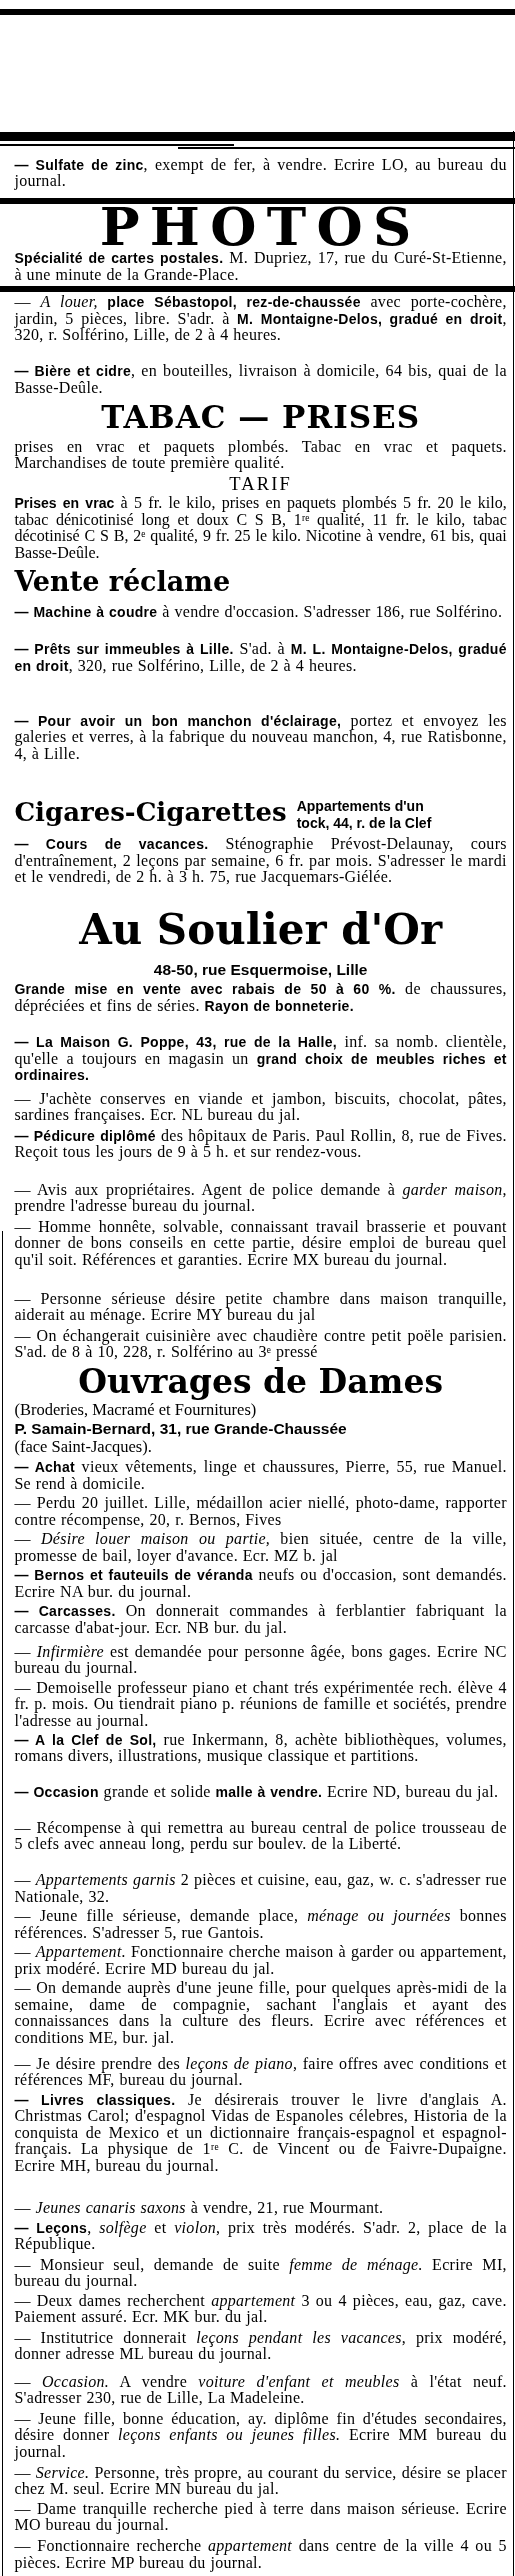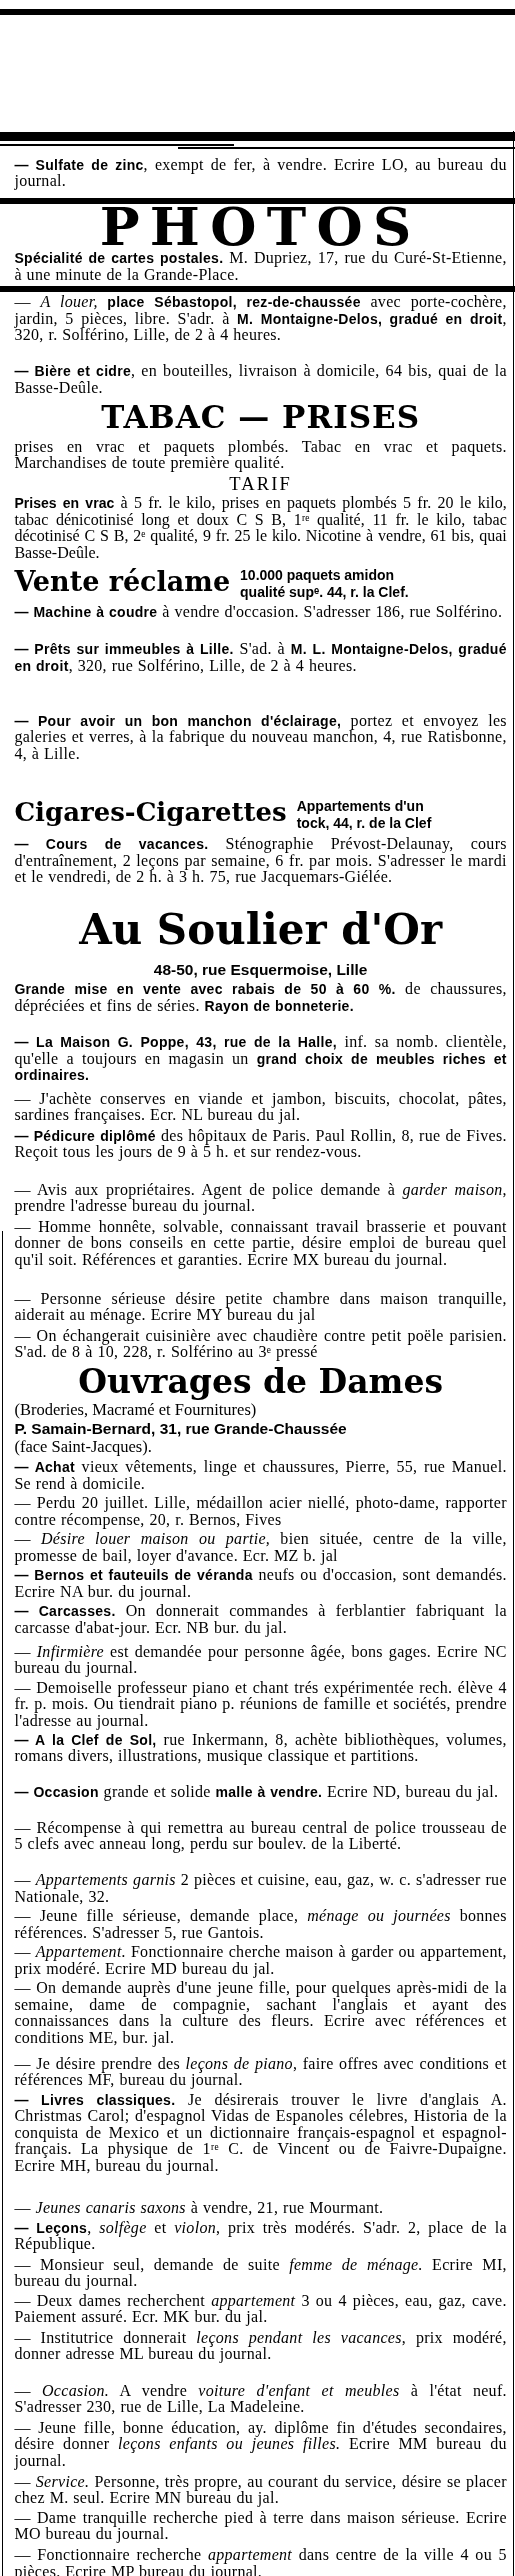--- a/index.html
+++ b/index.html
@@ -49,21 +49,21 @@
       <div class="bar" style="margin-top: 7.7px; height: 5.7px;"></div>
       <div class="h-photos" style="margin-top: 1px;">PHOTOS</div>
       <p class="para" style="margin-top: 2.1px; height: 34px;"><span class="seg-b">Spécialité de cartes postales.</span><span class="seg-p"> M. Dupriez, 17, rue du Curé-St-Etienne, à une minute de la Grande-Place.</span></p>
       <div class="bar" style="margin-top: 2.1px; height: 5.2px;"></div>
       <p class="para" style="margin-top: 2.6px; height: 67px;"><span class="seg-p">— </span><span class="seg-i">A louer,</span><span class="seg-b"> place Sébastopol, rez-de-chaussée</span><span class="seg-p"> avec porte-cochère, jardin, 5 pièces, libre. S'adr. à </span><span class="seg-b">M. Montaigne-Delos, gradué en droit</span><span class="seg-p">, 320, r. Solférino, Lille, de 2 à 4 heures.</span></p>
       <p class="para" style="margin-top: 2.1px; height: 34px;"><span class="seg-b">— Bière et cidre</span><span class="seg-p">, en bouteilles, livraison à domicile, 64 bis, quai de la Basse-Deûle.</span></p>
       <div class="h-tabac" style="margin-top: 2.1px;">TABAC — PRISES</div>
       <p class="para" style="margin-top: 2.6px; height: 34px;"><span class="seg-p">prises en vrac et paquets plombés. Tabac en vrac et paquets. Marchandises de toute première qualité.</span></p>
       <div class="h-tarif" style="margin-top: 2.6px;">TARIF</div>
       <p class="para tight" style="margin-top: 2.1px; height: 67px;"><span class="seg-b">Prises en vrac</span><span class="seg-p"> à 5 fr. le kilo, prises en paquets plombés 5 fr. 20 le kilo, tabac dénicotinisé long et doux C S B, 1ʳᵉ qualité, 11 fr. le kilo, tabac décotinisé C S B, 2ᵉ qualité, 9 fr. 25 le kilo. Nicotine à vendre, 61 bis, quai Basse-Deûle.</span></p>
-      <div class="row" style="margin-top: 4.1px; height: 34px;">
+      <div class="row" style="margin-top: 4.1px; height: 34px; flex-direction: column;">
         <div class="h-vente">Vente réclame</div>
         <div class="row-right">
           <div>10.000 paquets amidon</div>
           <div>qualité supᵉ. 44, r. la Clef.</div>
         </div>
       </div>
       <p class="para" style="margin-top: 4.1px; height: 34px;"><span class="seg-b">— Machine à coudre</span><span class="seg-p"> à vendre d'occasion. S'adresser 186, rue Solférino.</span></p>
       <p class="para" style="margin-top: 3.1px; height: 50px;"><span class="seg-b">— Prêts sur immeubles à Lille.</span><span class="seg-p"> S'ad. à </span><span class="seg-b">M. L. Montaigne-Delos, gradué en droit</span><span class="seg-p">, 320, rue Solférino, Lille, de 2 à 4 heures.</span></p>
       <p class="para" style="margin-top: 21.6px; height: 50px;"><span class="seg-b">— Pour avoir un bon manchon d'éclairage,</span><span class="seg-p"> portez et envoyez les galeries et verres, à la fabrique du nouveau manchon, 4, rue Ratisbonne, 4, à Lille.</span></p>
       <div class="row" style="margin-top: 34px; height: 33px;">
@@ -102,21 +102,21 @@
       <p class="para" style="margin-top: 2.1px; height: 34px;"><span class="seg-p">— Jeune fille sérieuse, demande place, </span><span class="seg-i">ménage ou journées</span><span class="seg-p"> bonnes références. S'adresser 5, rue Gantois.</span></p>
       <p class="para" style="margin-top: 2.1px; height: 34px;"><span class="seg-p">— </span><span class="seg-i">Appartement.</span><span class="seg-p"> Fonctionnaire cherche maison à garder ou appartement, prix modéré. Ecrire MD bureau du jal.</span></p>
       <p class="para" style="margin-top: 2.1px; height: 68px;"><span class="seg-p">— On demande auprès d'une jeune fille, pour quelques après-midi de la semaine, dame de compagnie, sachant l'anglais et ayant des connaissances dans la culture des fleurs. Ecrire avec références et conditions ME, bur. jal.</span></p>
       <p class="para" style="margin-top: 7.2px; height: 34px;"><span class="seg-p">— Je désire prendre des </span><span class="seg-i">leçons de piano</span><span class="seg-p">, faire offres avec conditions et références MF, bureau du journal.</span></p>
       <p class="para" style="margin-top: 2.1px; height: 101px;"><span class="seg-b">— Livres classiques.</span><span class="seg-p"> Je désirerais trouver le livre d'anglais A. Christmas Carol; d'espagnol Vidas de Espanoles célebres, Historia de la conquista de Mexico et un dictionnaire français-espagnol et espagnol-français. La physique de 1ʳᵉ C. de Vincent ou de Faivre-Dupaigne. Ecrire MH, bureau du journal.</span></p>
       <p class="para" style="margin-top: 7.2px; height: 17.5px;"><span class="seg-p">— </span><span class="seg-i">Jeunes canaris saxons</span><span class="seg-p"> à vendre, 21, rue Mourmant.</span></p>
       <p class="para" style="margin-top: 2.6px; height: 34px;"><span class="seg-b">— Leçons</span><span class="seg-p">, </span><span class="seg-i">solfège</span><span class="seg-p"> et </span><span class="seg-i">violon</span><span class="seg-p">, prix très modérés. S'adr. 2, place de la République.</span></p>
       <p class="para" style="margin-top: 2.6px; height: 34px;"><span class="seg-p">— Monsieur seul, demande de suite </span><span class="seg-i">femme de ménage.</span><span class="seg-p"> Ecrire MI, bureau du journal.</span></p>
       <p class="para" style="margin-top: 2.1px; height: 34px;"><span class="seg-p">— Deux dames recherchent </span><span class="seg-i">appartement</span><span class="seg-p"> 3 ou 4 pièces, eau, gaz, cave. Paiement assuré. Ecr. MK bur. du jal.</span></p>
       <p class="para" style="margin-top: 3.1px; height: 34px;"><span class="seg-p">— Institutrice donnerait </span><span class="seg-i">leçons pendant les vacances</span><span class="seg-p">, prix modéré, donner adresse ML bureau du journal.</span></p>
-      <p class="para" style="margin-top: 19px; height: 34px;"><span class="seg-p">— </span><span class="seg-i">Occasion.</span><span class="seg-p"> A vendre </span><span class="seg-i">voiture d'enfant et meubles</span><span class="seg-p"> à l'état neuf. S'adresser 230, rue de Lille, La Madeleine.</span></p>
+      <p class="para" style="margin-top: 10px; height: 34px;"><span class="seg-p">— </span><span class="seg-i">Occasion.</span><span class="seg-p"> A vendre </span><span class="seg-i">voiture d'enfant et meubles</span><span class="seg-p"> à l'état neuf. S'adresser 230, rue de Lille, La Madeleine.</span></p>
       <p class="para" style="margin-top: 3.1px; height: 50px;"><span class="seg-p">— Jeune fille, bonne éducation, ay. diplôme fin d'études secondaires, désire donner </span><span class="seg-i">leçons enfants ou jeunes filles.</span><span class="seg-p"> Ecrire MM bureau du journal.</span></p>
       <p class="para" style="margin-top: 4.1px; height: 34px;"><span class="seg-p">— </span><span class="seg-i">Service.</span><span class="seg-p"> Personne, très propre, au courant du service, désire se placer chez M. seul. Ecrire MN bureau du jal.</span></p>
       <p class="para" style="margin-top: 2.1px; height: 34px;"><span class="seg-p">— Dame tranquille recherche pied à terre dans maison sérieuse. Ecrire MO bureau du journal.</span></p>
       <p class="para" style="margin-top: 3.1px; height: 34px;"><span class="seg-p">— Fonctionnaire recherche </span><span class="seg-i">appartement</span><span class="seg-p"> dans centre de la ville 4 ou 5 pièces. Ecrire MP bureau du journal.</span></p>
       <p class="para" style="margin-top: 3.6px; height: 17.5px;"><span class="seg-p">— </span><span class="seg-i">Soldes. Lot de gilets</span><span class="seg-p"> à vendre, rue Manuel, 64.</span></p>
     </main>
   <div class="abs" id="rule-top-a"></div>
   <div class="abs" id="rule-top-b"></div>
   <div class="abs" id="vrule-right"></div>
   <div class="abs" id="vrule-left"></div>

